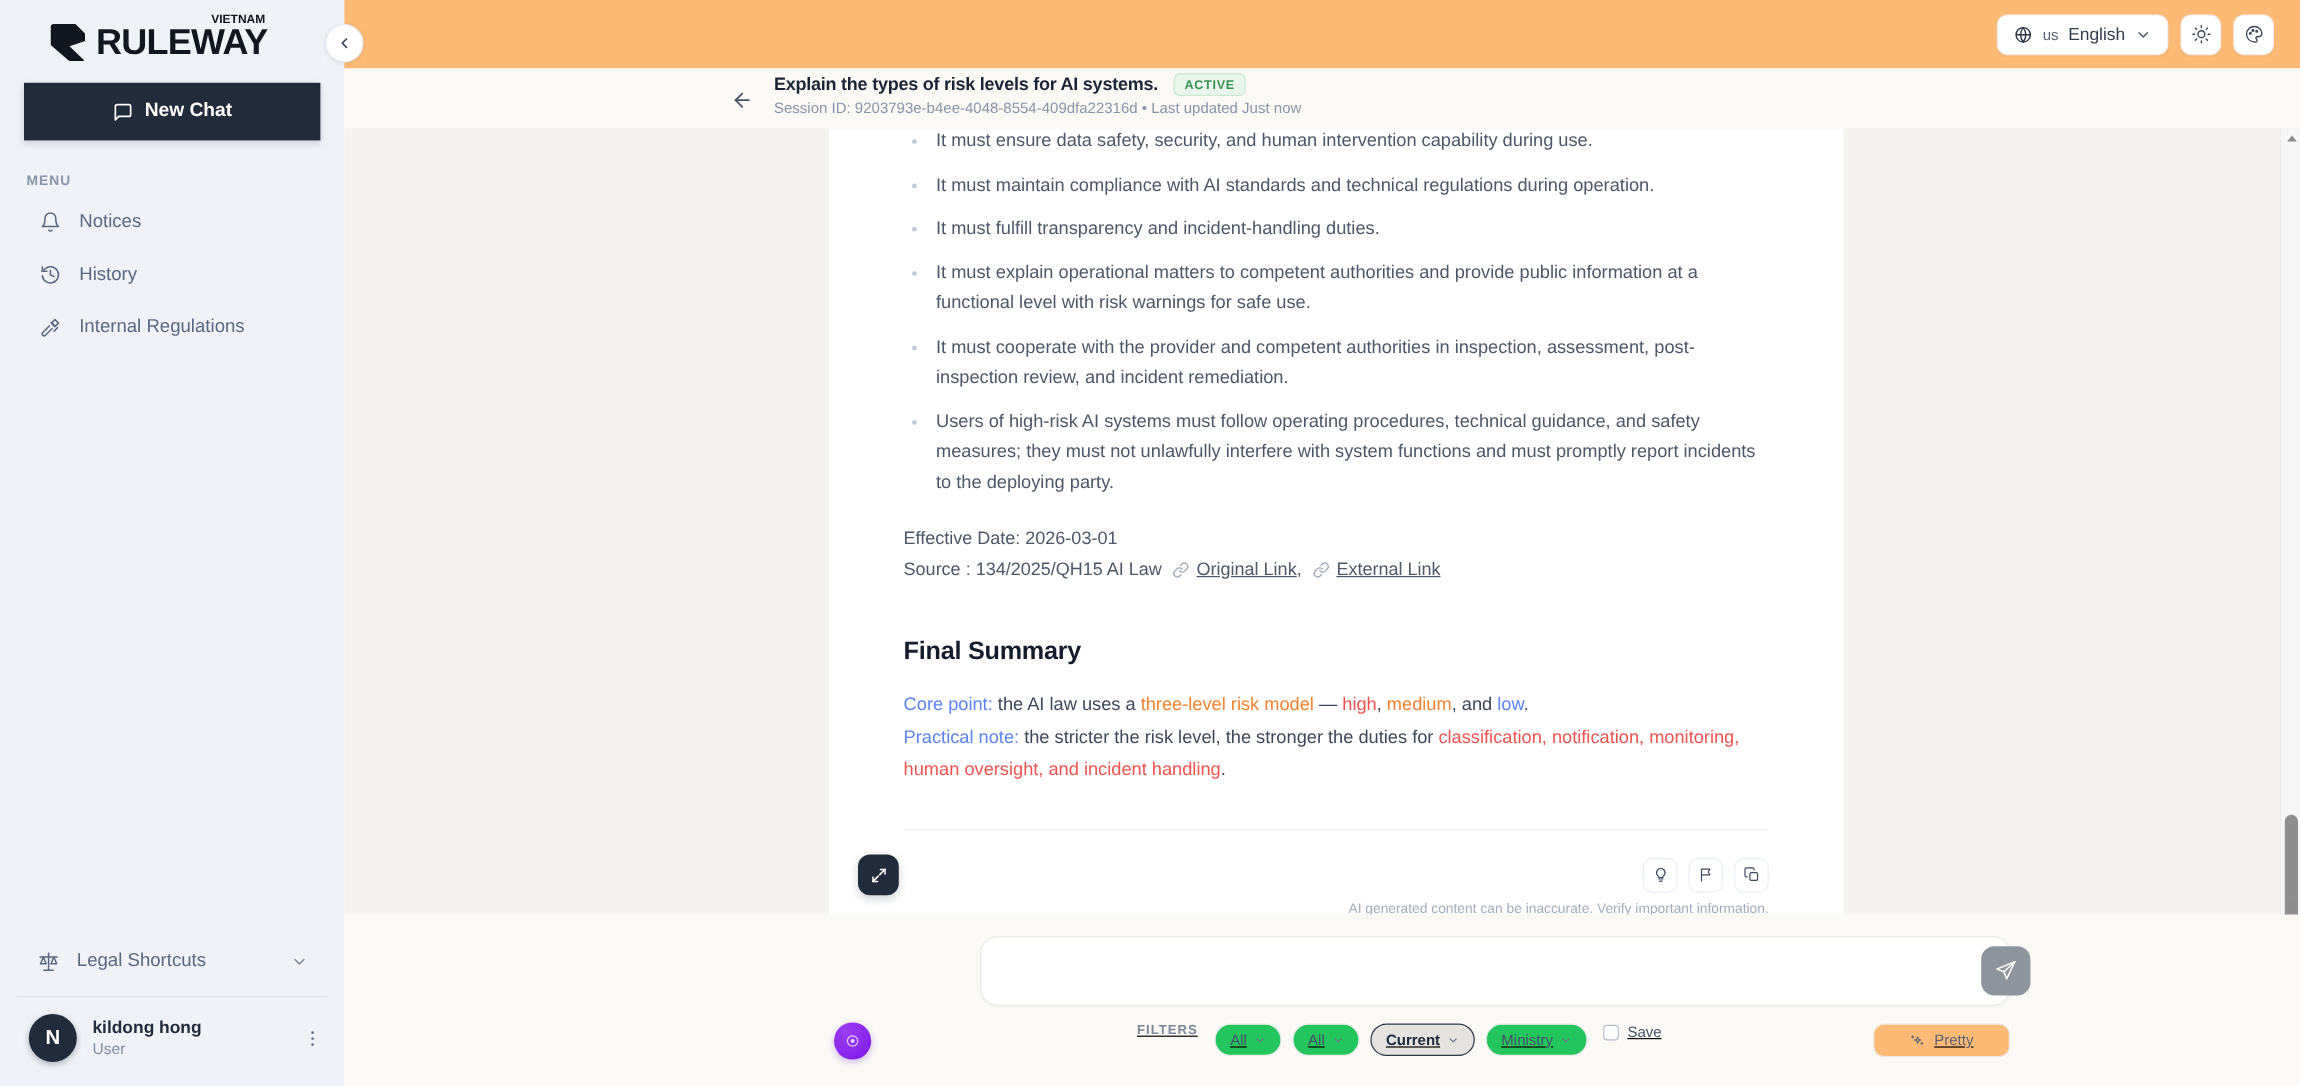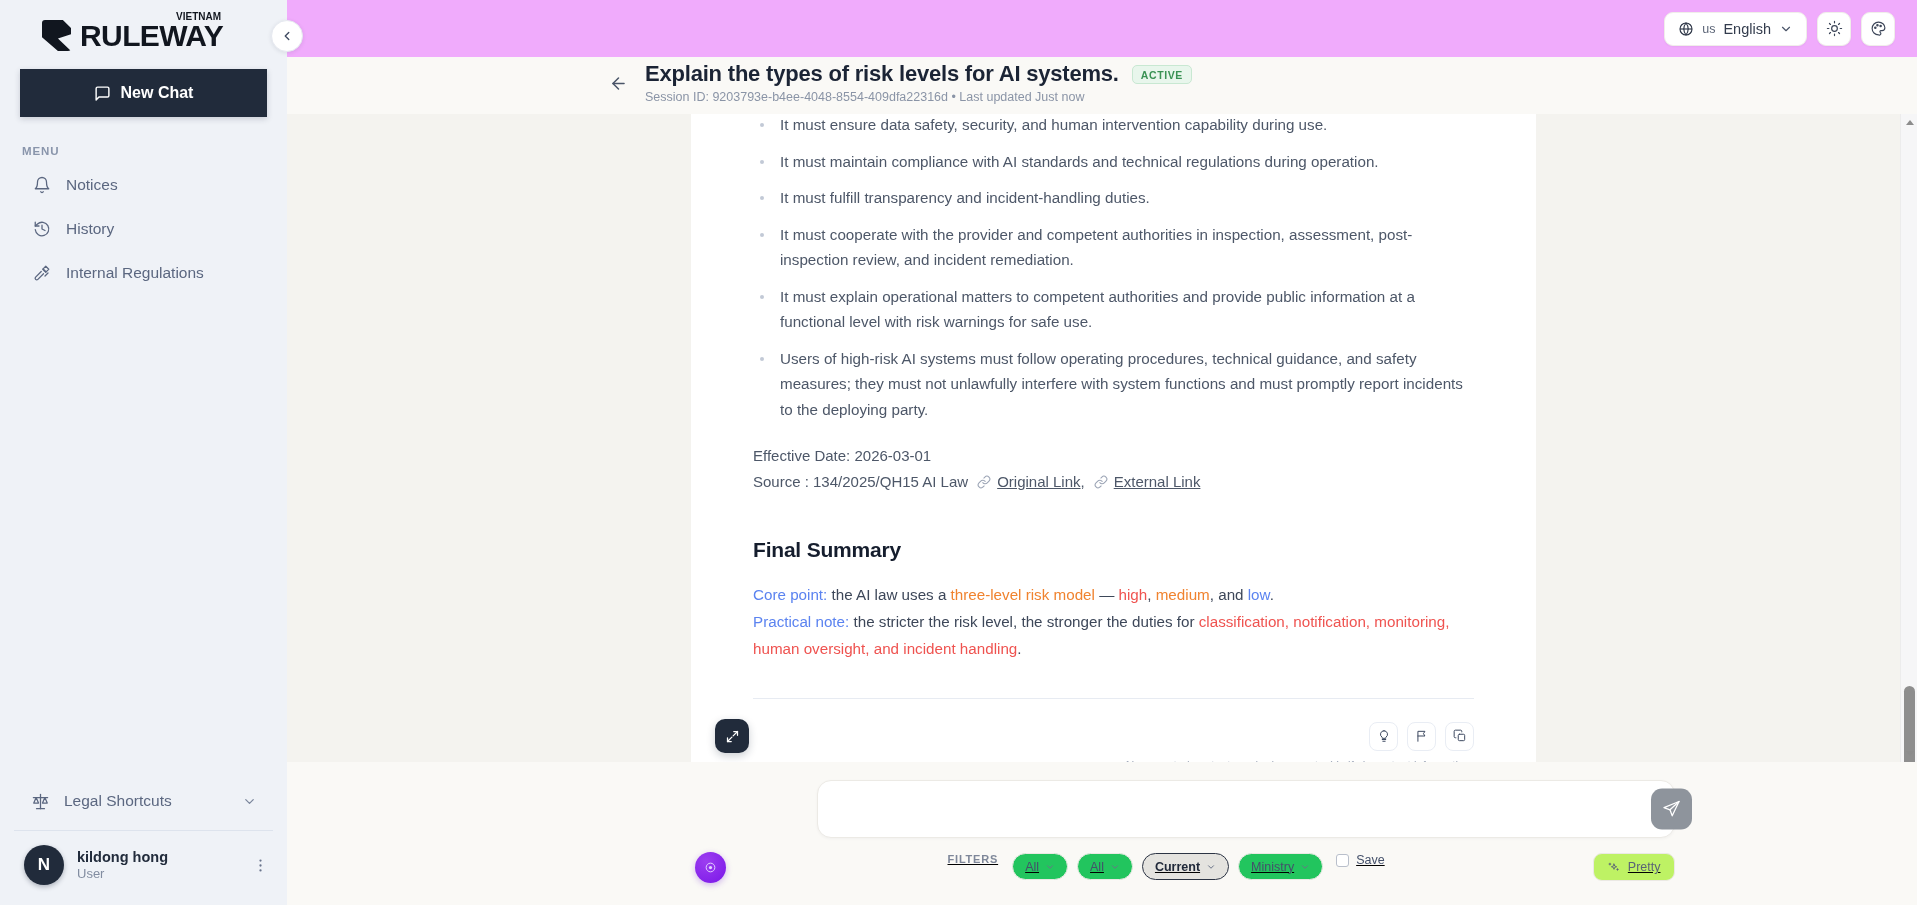--- a/index.html
+++ b/index.html
@@ -86,21 +86,21 @@
     color: #404b62; cursor: pointer; z-index: 20;
     box-shadow: 0 1px 4px rgba(30,40,60,.10);
   }
 
   
   .main { flex: 1 1 auto; height: 905px; display: flex; flex-direction: column; background: #faf9f6; position: relative; min-width: 0; }
 
   .topbar {
     height: 57px; flex: 0 0 57px;
     display: flex; align-items: center; justify-content: flex-end;
-    padding-right: 22px; gap: 10px; background: #f0abfc;
+    padding-right: 22px; gap: 10px; background: #fdba74;
   }
   .lang-pill {
     height: 34px; display: flex; align-items: center; gap: 8px;
     padding: 0 13px; background: #fff; border-radius: 9px;
     border: 1px solid #f0eeea; color: #333c4d; font-size: 14.5px; cursor: pointer;
     box-shadow: 0 1px 2px rgba(30,30,40,.04);
   }
   .lang-pill .cc { font-size: 12.5px; color: #5c6577; }
   .icon-btn {
     width: 34px; height: 34px; border-radius: 9px; background: #fff;
@@ -110,21 +110,21 @@
 
   .chat-header {
     padding: 4px 0 10px 0; display: flex; align-items: flex-start; gap: 14px;
     padding-left: 318px; background: #faf9f6;
   }
   .back-btn {
     width: 26px; height: 26px; display: flex; align-items: center; justify-content: center;
     color: #4a5568; cursor: pointer; margin-top: 9px; flex: 0 0 26px;
   }
   .title-line { display: flex; align-items: center; gap: 13px; }
-  .chat-title { font-size: 22px; font-weight: 700; color: #1b2435; letter-spacing: -0.2px; }
+  .chat-title { font-size: 15px; font-weight: 700; color: #1b2435; letter-spacing: -0.2px; }
   .badge-active {
     background: #e8f6ec; color: #3a9254; border: 1px solid #c8e8d2;
     border-radius: 5px; padding: 3px 8px 2px 8px;
     font-size: 10.5px; font-weight: 700; letter-spacing: .6px;
   }
   .session-meta { font-size: 12.5px; color: #8a94a6; margin-top: 3px; }
 
   .scroll-area {
     flex: 1 1 auto; position: relative; overflow: hidden;
     padding-left: 287px; background: #f4f3ef;
@@ -221,21 +221,21 @@
     border: 1px solid #ebe9e4; color: #44506a; font-size: 12.5px; cursor: pointer;
     margin-right: 9px;
   }
   .chip.active { background: #e4e3df; border: 1.5px solid #2c3444; color: #20293a; font-weight: 600; }
   .chip .chev-sm { color: #6a7488; font-size: 9px; }
   .save-wrap { display: flex; align-items: center; gap: 7px; margin-left: 4px; cursor: pointer; }
   .checkbox { width: 13px; height: 13px; border: 1.5px solid #b9bfcb; border-radius: 3px; background: #fff; }
   .save-label { font-size: 12.5px; color: #44506a; }
   .pretty-btn {
     margin-left: auto; height: 28px; display: inline-flex; align-items: center; gap: 7px;
-    padding: 0 13px; border-radius: 9px; background: #bef264; border: 1px solid #ebe9e4;
+    padding: 0 29px; border-radius: 9px; background: #fdba74; border: 1px solid #ebe9e4;
     color: #5a6376; font-size: 12.5px; cursor: pointer;
   }
   svg { display: block; }
 </style>
 </head>
 <body>
 
 <div class="app">
 
   <aside class="sidebar">
@@ -392,22 +392,22 @@
       </div>
     </div>
 
     <div class="scroll-area">
       <div class="content-card">
 
         <ul class="bullets">
           <li>It must ensure data safety, security, and human intervention capability during use.</li>
           <li>It must maintain compliance with AI standards and technical regulations during operation.</li>
           <li>It must fulfill transparency and incident-handling duties.</li>
+          <li>It must explain operational matters to competent authorities and provide public information at a functional level with risk warnings for safe use.</li>
           <li>It must cooperate with the provider and competent authorities in inspection, assessment, post-inspection review, and incident remediation.</li>
-          <li>It must explain operational matters to competent authorities and provide public information at a functional level with risk warnings for safe use.</li>
           <li>Users of high-risk AI systems must follow operating procedures, technical guidance, and safety measures; they must not unlawfully interfere with system functions and must promptly report incidents to the deploying party.</li>
         </ul>
 
         <div class="meta-block">
           <div>Effective Date: 2026-03-01</div>
           <div class="row2">
             <span class="sep">Source : 134/2025/QH15 AI Law</span>
             <span class="link-icon">
               <svg width="14" height="14" viewBox="0 0 24 24" fill="none" stroke="currentColor" stroke-width="1.8" stroke-linecap="round" stroke-linejoin="round">
                   <path d="M10 13a5 5 0 0 0 7.54.54l3-3a5 5 0 0 0-7.07-7.07l-1.72 1.71"></path>

